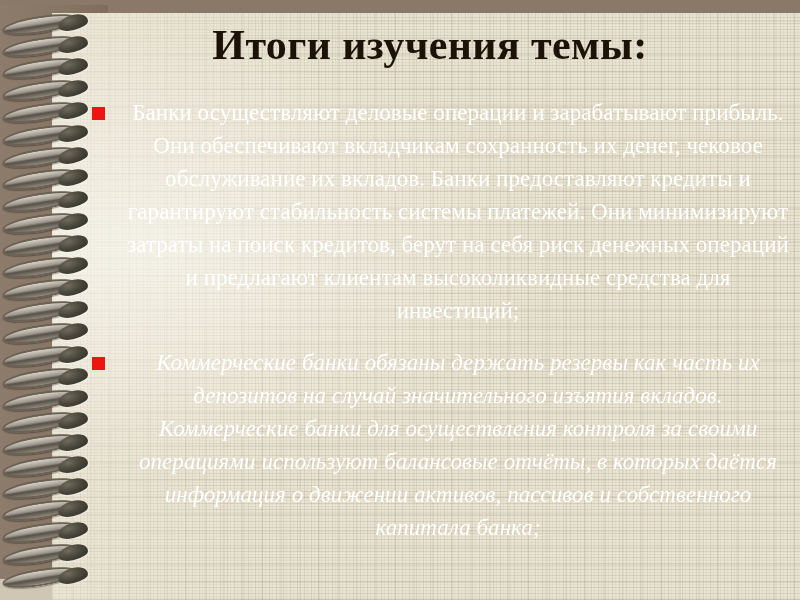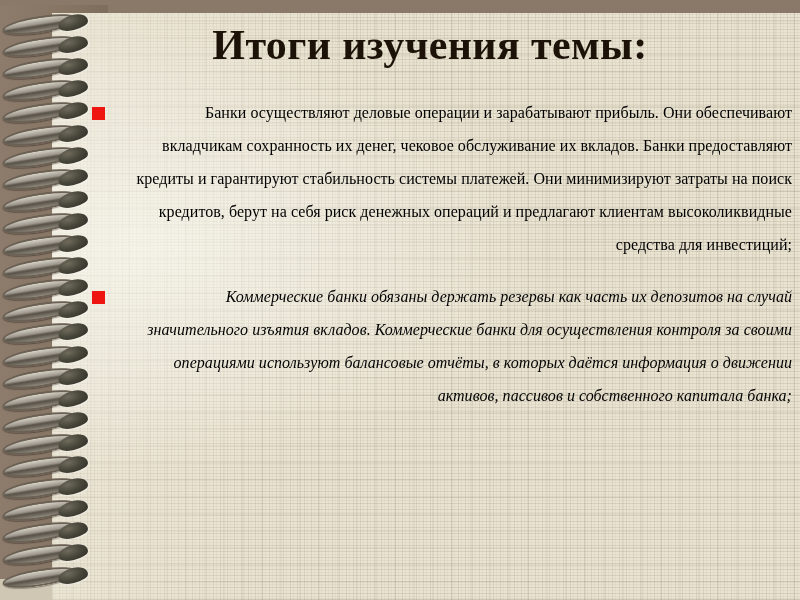--- a/index.html
+++ b/index.html
@@ -92,24 +92,24 @@
   }
   .bullets{position:absolute;left:92px;top:96px;width:700px;}
   .bullet{position:relative;display:block;padding-left:32px;margin-bottom:12px;}
   .bullet .marker{
     position:absolute;left:0;top:11px;width:13px;height:13px;
     background:#ee1410;
   }
   .bullet .btext{
     display:block;
     font-family:"Liberation Serif", serif;
-    font-size:16px;
+    font-size:23px;
     line-height:33px;
-    color:#000000;
-    text-align:right;
+    color:#ffffff;
+    text-align:center;
     letter-spacing:.05px;
   }
   .bullet.b2{margin-top:19px;font-style:italic;}
 </style>
 </head>
 <body>
 
 <div class="slide">
 
   <div class="board"></div>

